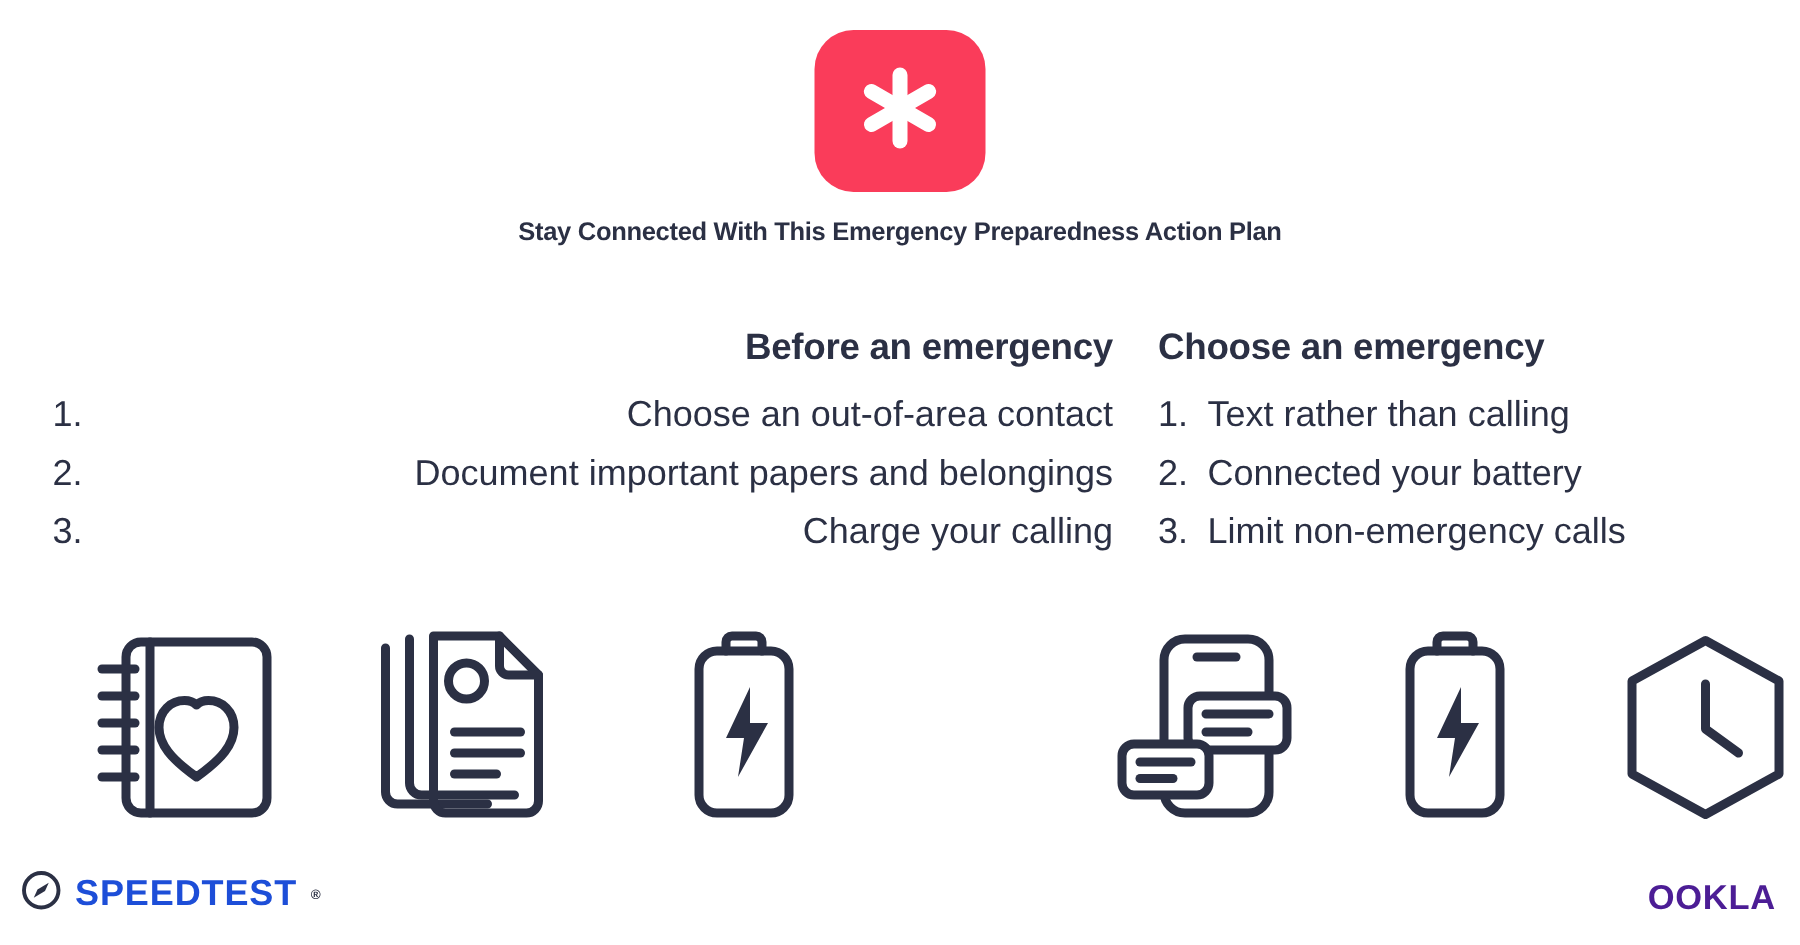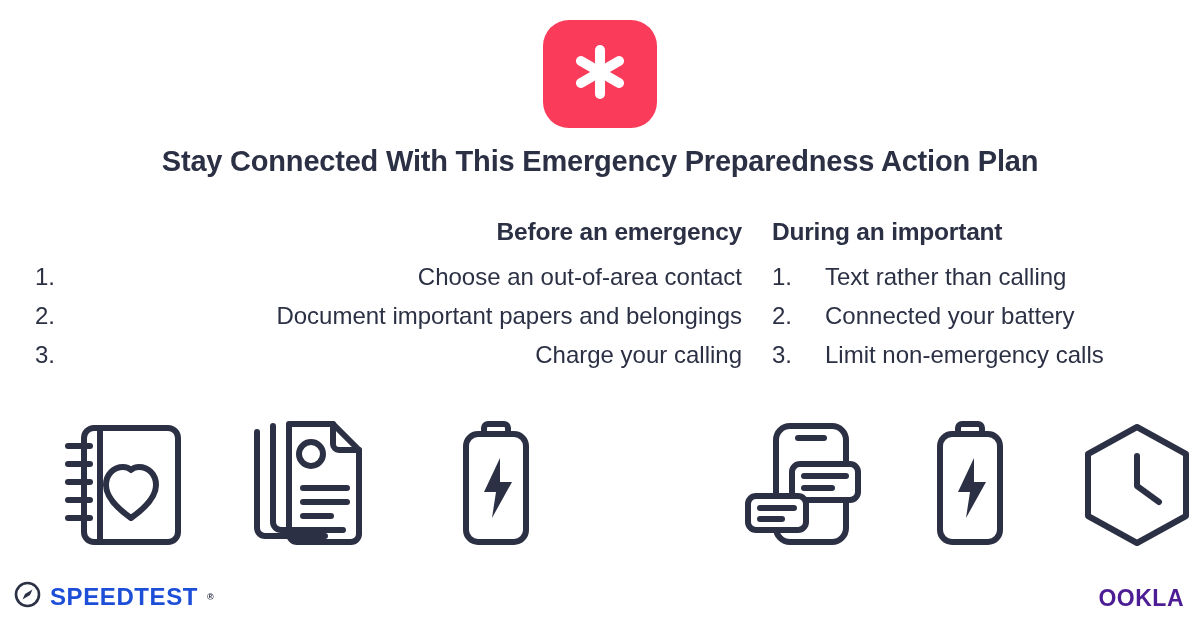--- a/index.html
+++ b/index.html
@@ -40,21 +40,21 @@
     justify-content: center;
   }
 
   
   .title {
     position: absolute;
     top: 145px;
     left: 0;
     width: 1200px;
     text-align: center;
-    font-size: 29px;
+    font-size: 17px;
     font-weight: bold;
     letter-spacing: -0.2px;
     color: #2b3044;
   }
 
   
   .col {
     position: absolute;
     top: 218px;
   }
@@ -80,21 +80,20 @@
     display: flex;
     align-items: baseline;
   }
   ol.steps li .num {
     width: 33px;
     flex: 0 0 33px;
     font-size: 24px;
   }
   ol.steps li .txt {
     flex: 1 1 auto;
-    margin-left: 20px;
   }
 
   
   .icons {
     position: absolute;
     top: 415px;
     display: flex;
     align-items: center;
   }
   .icons-left { left: 60px; width: 500px; gap: 58px; }
@@ -176,21 +175,21 @@
         <span class="txt">Document important papers and belongings</span>
       </li>
       <li>
         <span class="num">3.</span>
         <span class="txt">Charge your calling</span>
       </li>
     </ol>
   </div>
 
   <div class="col col-right">
-    <h2 class="col-heading">During an important</h2>
+    <h2 class="col-heading">Choose an emergency</h2>
     <ol class="steps">
       <li>
         <span class="num">1.</span>
         <span class="txt">Text rather than calling</span>
       </li>
       <li>
         <span class="num">2.</span>
         <span class="txt">Connected your battery</span>
       </li>
       <li>

